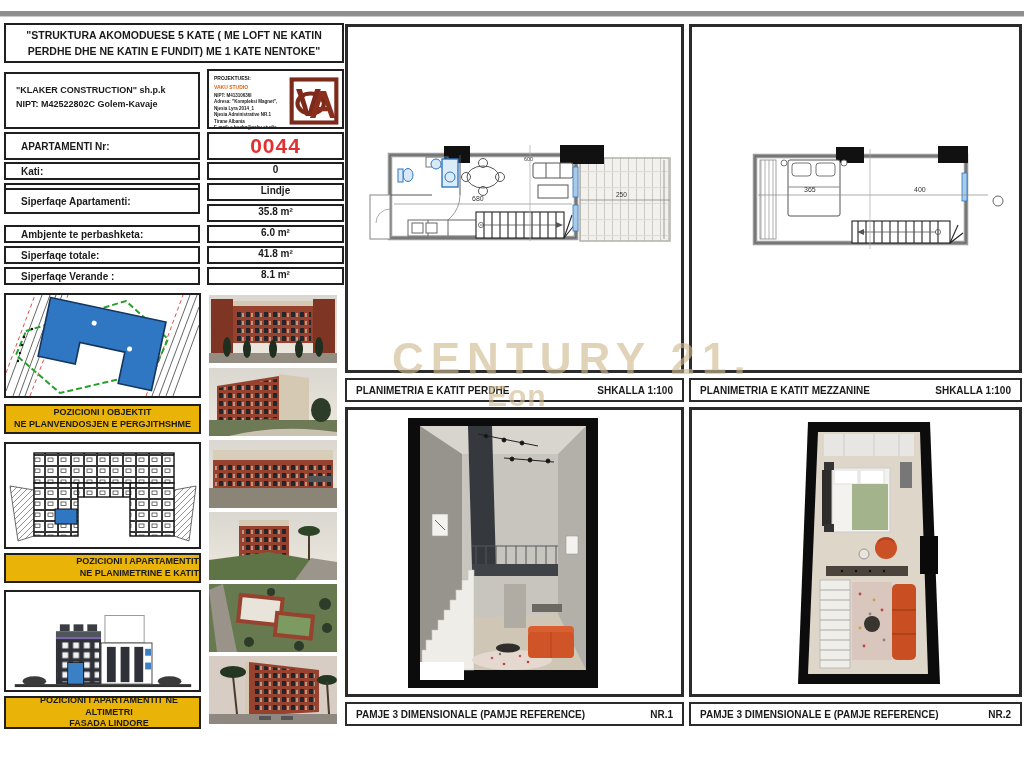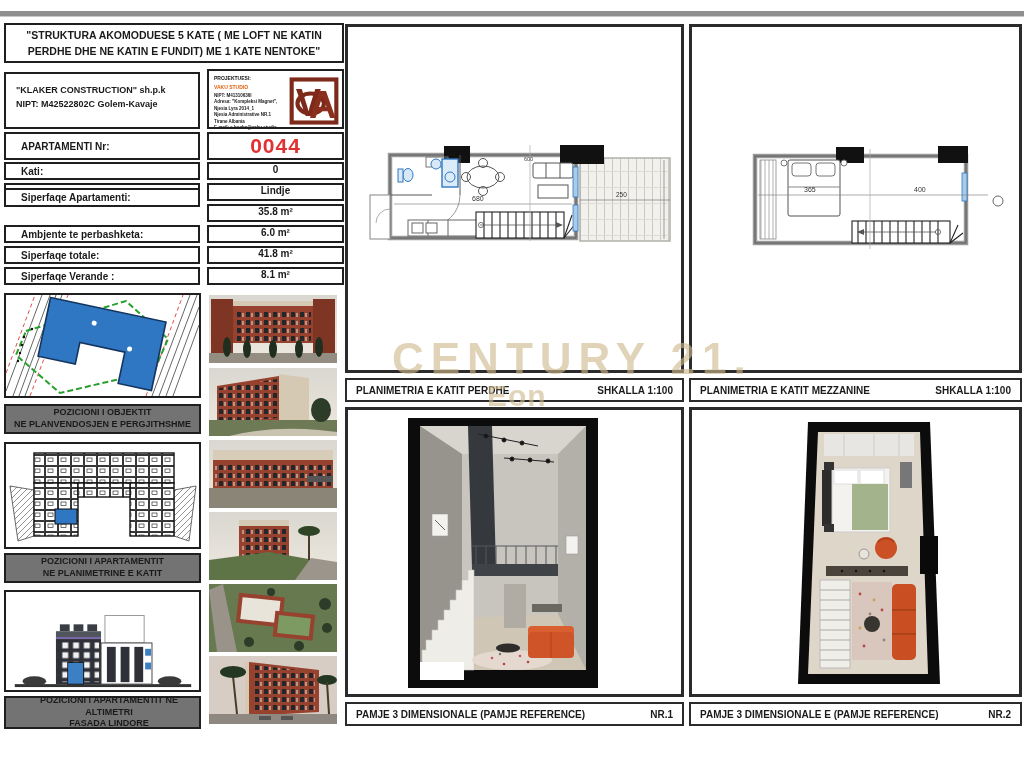--- a/index.html
+++ b/index.html
@@ -4,21 +4,21 @@
 <style>
   html,body{margin:0;padding:0;}
   body{width:1024px;height:768px;background:#ffffff;position:relative;overflow:hidden;
        font-family:"Liberation Sans",sans-serif;color:#1a1a1a;}
   .abs{position:absolute;box-sizing:border-box;}
   .box{position:absolute;box-sizing:border-box;border:2px solid #1f1f1f;background:#fff;}
   .panel{position:absolute;box-sizing:border-box;border:3px solid #2b2b2b;background:#fff;}
   .cap{position:absolute;box-sizing:border-box;border:2px solid #2b2b2b;background:#fff;
        display:flex;align-items:center;justify-content:space-between;padding:0 9px;
        font-weight:bold;font-size:10px;letter-spacing:0px;}
-  .lcap{position:absolute;box-sizing:border-box;border:2px solid #1f1f1f;background:#737373;
+  .lcap{position:absolute;box-sizing:border-box;border:2px solid #1f1f1f;background:#eab308;
         display:flex;flex-direction:column;align-items:center;justify-content:center;
         font-weight:bold;font-size:9px;line-height:1.3;text-align:center;}
   .topbar{position:absolute;left:0;top:11px;width:1024px;height:5px;background:#8f8f8f;border-bottom:1px solid #c9c9c9;}
   .title-box{display:flex;align-items:center;justify-content:center;text-align:center;
              font-weight:bold;font-size:10.5px;line-height:1.55;padding:2px 12px;}
   .inv-box{font-weight:bold;font-size:9px;line-height:1.6;padding:9px 10px;}
   .prj-box{padding:4px 5px;font-size:4.5px;line-height:1.45;font-weight:bold;}
   .prj-label{font-size:5px;color:#111;margin-bottom:2px;}
   .prj-studio{font-size:5px;color:#e0640f;margin-bottom:1px;}
   .prj-line{color:#222;display:block;}
@@ -112,21 +112,21 @@
   </div>
 <div class="t-value" style="top:162px;height:18px;">
     <span>0</span>
   </div>
 <div class="t-label" style="top:183px;height:18px;">
     <span>Orientimi:</span>
   </div>
 <div class="t-value" style="top:183px;height:18px;">
     <span>Lindje</span>
   </div>
-<div class="t-label" style="top:188px;height:19px;">
+<div class="t-label" style="top:188px;height:26px;">
     <span>Siperfaqe Apartamenti:</span>
   </div>
 <div class="t-value" style="top:204px;height:18px;">
     <span>35.8 m²</span>
   </div>
 <div class="t-label" style="top:225px;height:18px;">
     <span>Ambjente te perbashketa:</span>
   </div>
 <div class="t-value" style="top:225px;height:18px;">
     <span>6.0 m²</span>
@@ -185,21 +185,21 @@
   <svg width="193" height="103" viewBox="0 0 193 103">
     <polygon points="4,42 28,46 28,92 12,97" fill="url(#diagpat)" stroke="#444" stroke-width="0.8"></polygon>
     <polygon points="168,46 190,42 183,97 168,92" fill="url(#diagpat)" stroke="#444" stroke-width="0.8"></polygon>
     <rect x="28" y="9" width="140" height="30" fill="url(#cellpat)" stroke="#111" stroke-width="1.4"></rect>
     <rect x="28" y="39" width="44" height="53" fill="url(#cellpat)" stroke="#111" stroke-width="1.4"></rect>
     <rect x="124" y="39" width="44" height="53" fill="url(#cellpat)" stroke="#111" stroke-width="1.4"></rect>
     <rect x="72" y="39" width="52" height="14" fill="url(#cellpat)" stroke="#111" stroke-width="1.4"></rect>
     <rect x="49" y="65" width="22" height="15" fill="#2f77c2" stroke="#111" stroke-width="1"></rect>
   </svg>
 </div>
-<div class="lcap" style="left:4px;top:553px;width:197px;height:30px;">
+<div class="lcap" style="left:4px;top:553px;width:197px;height:30px;align-items:flex-end;">
   <span>POZICIONI I APARTAMENTIT</span>
   <span>NE PLANIMETRINE E KATIT</span>
 </div>
 
 <div class="box" style="left:4px;top:590px;width:197px;height:102px;">
   <svg width="193" height="98" viewBox="0 0 195 100">
     <rect x="100" y="24" width="40" height="28" fill="none" stroke="#999" stroke-width="1"></rect>
     <rect x="8" y="94" width="180" height="3" fill="#333"></rect>
     <g>
       <rect x="54" y="33" width="10" height="7" fill="#3a3d44"></rect>

